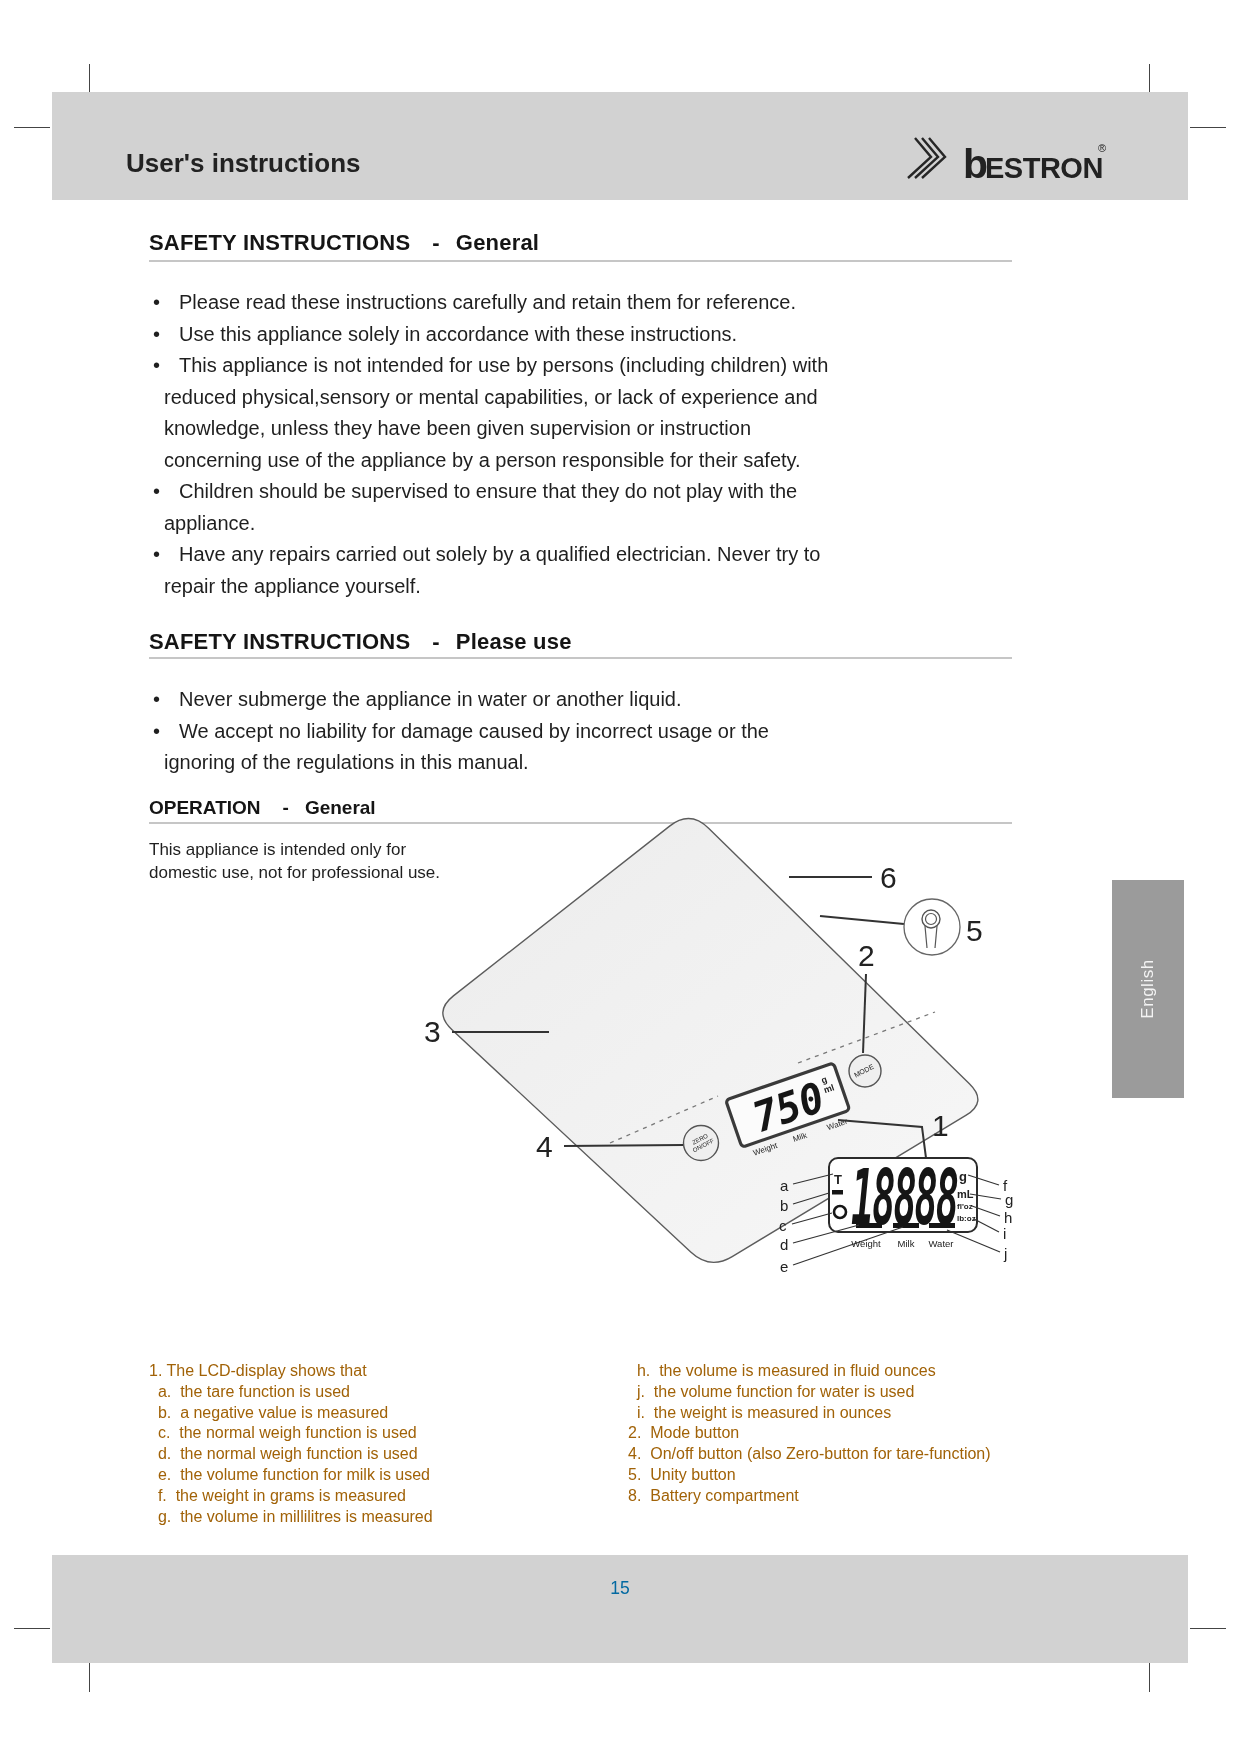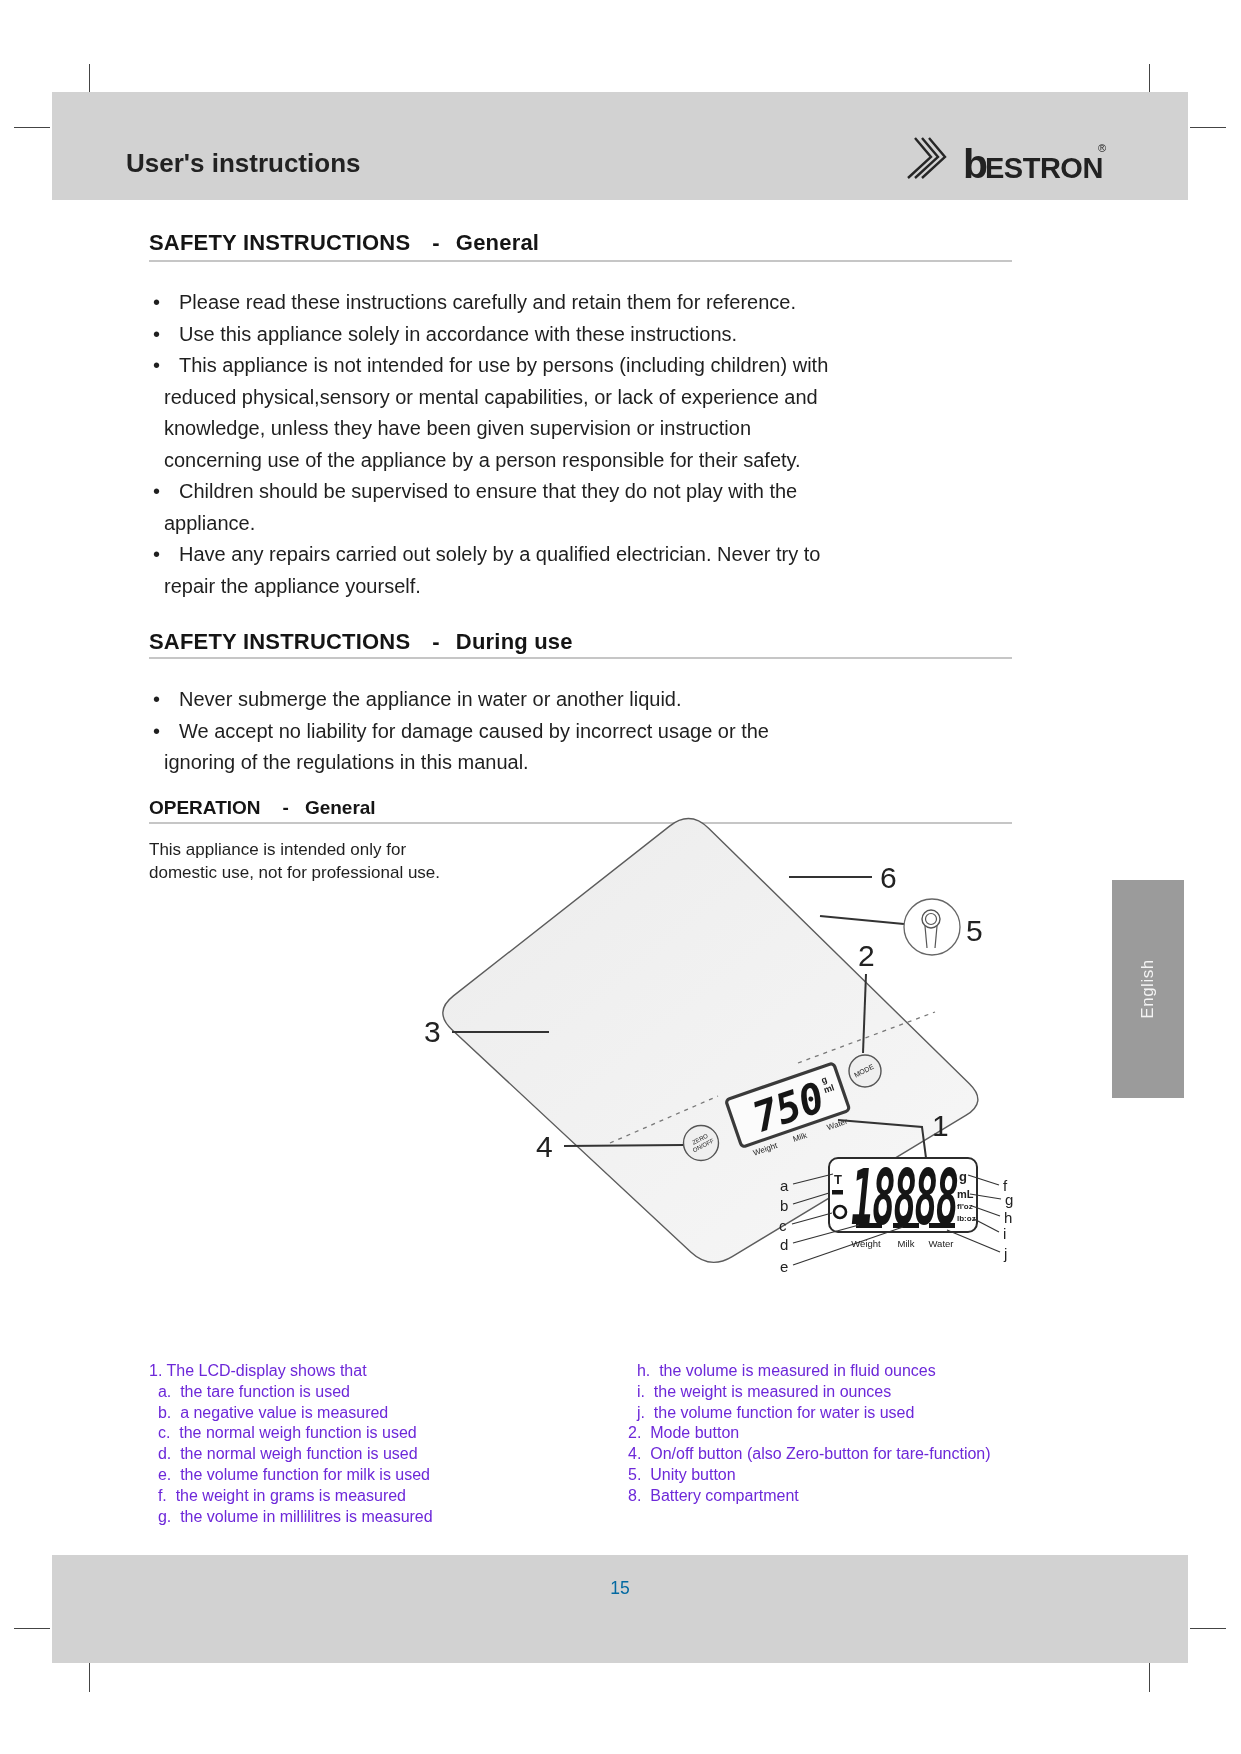--- a/index.html
+++ b/index.html
@@ -19,21 +19,21 @@
   .heading{display:flex;align-items:baseline;font-weight:bold;color:#151515;}
   .heading.big{font-size:22px;letter-spacing:0.2px;}
   .heading.small{font-size:19px;}
   .heading .dash{margin-left:22px;}
   .heading .qual{margin-left:16px;}
   .rule{position:absolute;left:149px;width:863px;height:2px;background:#c6c6c6;}
   .bullets{font-size:20px;line-height:31.5px;}
   .bullet{padding-left:15px;text-indent:-11px;white-space:pre-wrap;}
   .bullet .dot{margin-right:19px;}
   .intro{font-size:17px;line-height:22.5px;white-space:pre-wrap;width:380px;}
-  .legend{position:absolute;top:1361px;font-size:16px;line-height:20.8px;color:#6d28d9;}
+  .legend{position:absolute;top:1361px;font-size:16px;line-height:20.8px;color:#a16207;}
   .legend.left{left:149px;width:480px;}
   .legend.right{left:628px;width:480px;}
   .legend-line{white-space:pre-wrap;}
   .page-num{position:absolute;left:52px;top:1578px;width:1136px;text-align:center;font-size:17.5px;color:#0369a1;}
   .side-tab{position:absolute;left:1112px;top:880px;width:72px;height:218px;background:#9b9b9b;
     display:flex;align-items:center;justify-content:center;}
   .side-tab span{transform:rotate(-90deg);white-space:nowrap;color:#f4f4f4;font-size:17px;letter-spacing:0.5px;}
   .diagram-svg{position:absolute;left:340px;top:740px;}
   text{font-family:"Liberation Sans",sans-serif;fill:#222;}
   .segfont{font-family:"DejaVu Sans Mono",monospace;font-weight:bold;font-style:italic;fill:#151515;}
@@ -84,21 +84,21 @@
     <div class="bullet"><span class="dot">•</span><span>Children should be supervised to ensure that they do not play with the
 appliance.</span></div>
     <div class="bullet"><span class="dot">•</span><span>Have any repairs carried out solely by a qualified electrician. Never try to
 repair the appliance yourself.</span></div>
   </div>
 
   <div class="content" style="top:629px;">
     <div class="heading big">
       <span>SAFETY INSTRUCTIONS</span>
       <span class="dash">-</span>
-      <span class="qual">During use</span>
+      <span class="qual">Please use</span>
     </div>
   </div>
   <div class="rule" style="top:657px;"></div>
 
   <div class="content bullets" style="top:684px;">
     <div class="bullet"><span class="dot">•</span><span>Never submerge the appliance in water or another liquid.</span></div>
     <div class="bullet"><span class="dot">•</span><span>We accept no liability for damage caused by incorrect usage or the
 ignoring of the regulations in this manual.</span></div>
   </div>
 
@@ -241,22 +241,22 @@
     <div class="legend-line">  a.  the tare function is used</div>
     <div class="legend-line">  b.  a negative value is measured</div>
     <div class="legend-line">  c.  the normal weigh function is used</div>
     <div class="legend-line">  d.  the normal weigh function is used</div>
     <div class="legend-line">  e.  the volume function for milk is used</div>
     <div class="legend-line">  f.  the weight in grams is measured</div>
     <div class="legend-line">  g.  the volume in millilitres is measured</div>
   </div>
   <div class="legend right">
     <div class="legend-line">  h.  the volume is measured in fluid ounces</div>
+    <div class="legend-line">  j.  the volume function for water is used</div>
     <div class="legend-line">  i.  the weight is measured in ounces</div>
-    <div class="legend-line">  j.  the volume function for water is used</div>
     <div class="legend-line">2.  Mode button</div>
     <div class="legend-line">4.  On/off button (also Zero-button for tare-function)</div>
     <div class="legend-line">5.  Unity button</div>
     <div class="legend-line">8.  Battery compartment</div>
   </div>
 
   <div class="side-tab">
     <span>English</span>
   </div>
 

